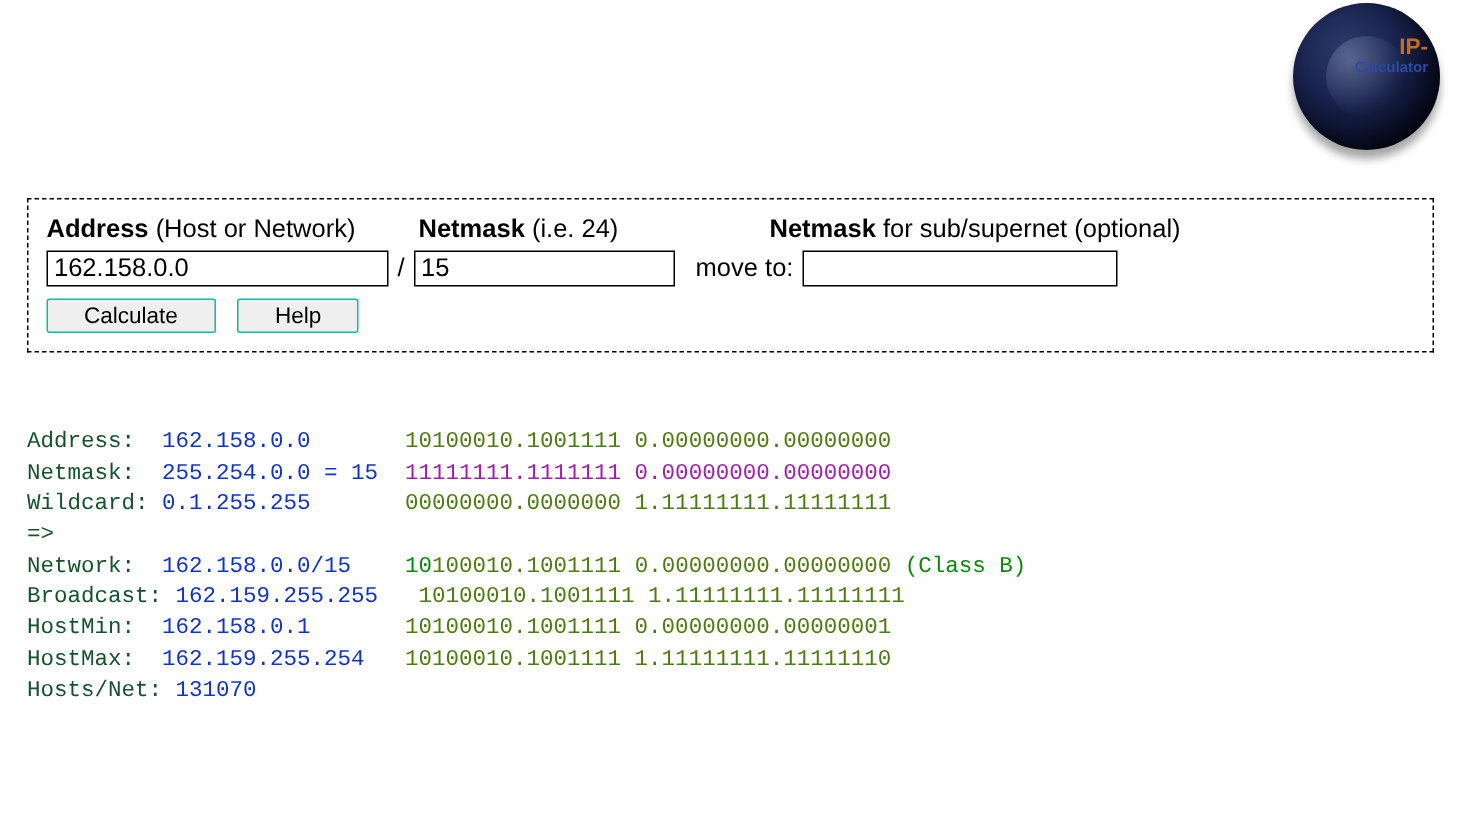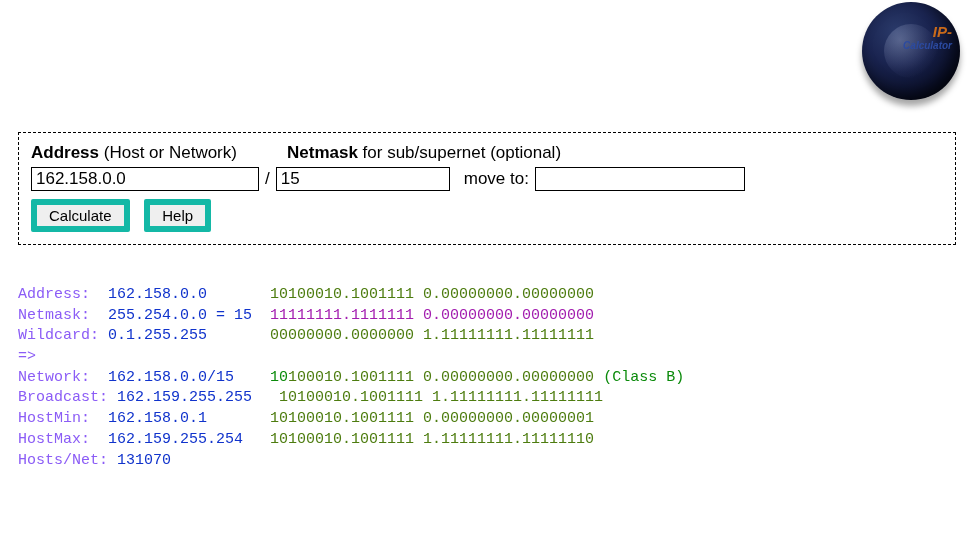--- a/index.html
+++ b/index.html
@@ -33,21 +33,20 @@
     left: 22px; top: 22px;
     width: 54px; height: 54px;
     border-radius: 50%;
     background: radial-gradient(circle at 30% 30%, rgba(180,190,220,0.35), rgba(60,70,120,0.15) 60%, transparent 75%);
   }
   .logo-text {
     position: absolute;
     right: 8px;
     top: 22px;
     text-align: right;
-    font-style: italic;
     font-weight: bold;
     line-height: 1.05;
   }
   .logo-text .l1 { color: #c96a1a; font-size: 15px; }
   .logo-text .l2 { color: #2b4aa0; font-size: 10px; display:block;}
   .form-box {
     position: absolute;
     top: 132px;
     left: 18px;
     right: 18px;
@@ -77,59 +76,62 @@
     height: 24px;
   }
   .in-addr { width: 228px; }
   .slash { padding: 0 6px; font-size:17px; }
   .in-mask { width: 174px; }
   .moveto { margin-right:6px; }
   .in-opt { width: 210px; }
   .btn-row { margin-top: 8px; }
   button {
     font-size: 15px;
-    padding: 2px 12px;
+    padding: 2px 24px;
     background: #efefef;
-    border: 6px solid #14b8a6;
+    border: 1px solid #14b8a6;
     border-radius: 2px;
     cursor: pointer;
   }
   button + button { margin-left: 10px; }
 
   .results {
     position: absolute;
     top: 285px;
     left: 18px;
     font-family: "Courier New", Courier, monospace;
     font-size: 15px;
     line-height: 1.38;
     white-space: pre;
     color: #555;
   }
-  .k   { color:#8b5cf6; }
+  .k   { color:#14532d; }
   .blue{ color:#1033cc; }
   .grey{ color:#4d7c0f; }
   .red { color:#a21caf; }
   .grn { color:#0a8a0a; }
 </style>
 </head>
 <body>
 
 <div class="logo">
   <div class="logo-circle"></div>
   <div class="logo-text">
     <span class="l1">IP-</span>
     <span class="l2">Calculator</span>
   </div>
 </div>
 
 <div class="form-box">
   <div class="form-row1">
     <div class="grp grp-addr">
       <span class="lbl"><b>Address</b><span> (Host or Network)</span></span>
+    </div>
+    <div class="grp grp-mask">
+      <span class="lbl"><b>Netmask</b><span> (i.e. 24)</span></span>
     </div>
     <div class="grp grp-opt">
       <span class="lbl"><b>Netmask</b><span> for sub/supernet (optional)</span></span>
     </div>
   </div>
 
   <div class="inputs-line">
     <input type="text" class="in-addr" value="162.158.0.0" style="">
     <span class="slash">/</span>
     <input type="text" class="in-mask" value="15" style="">

